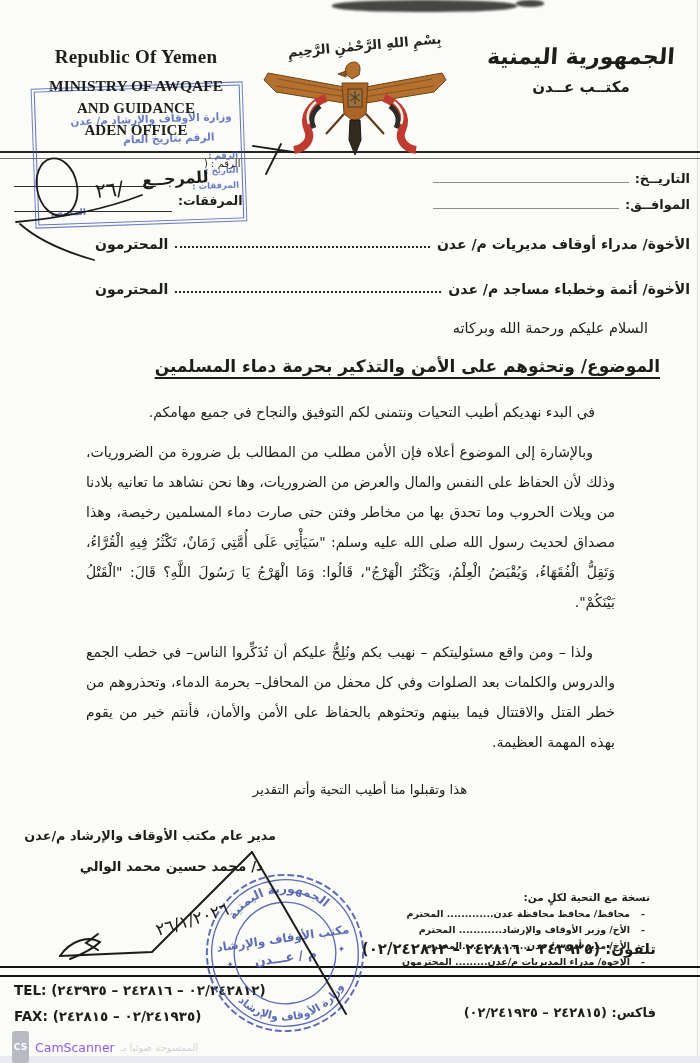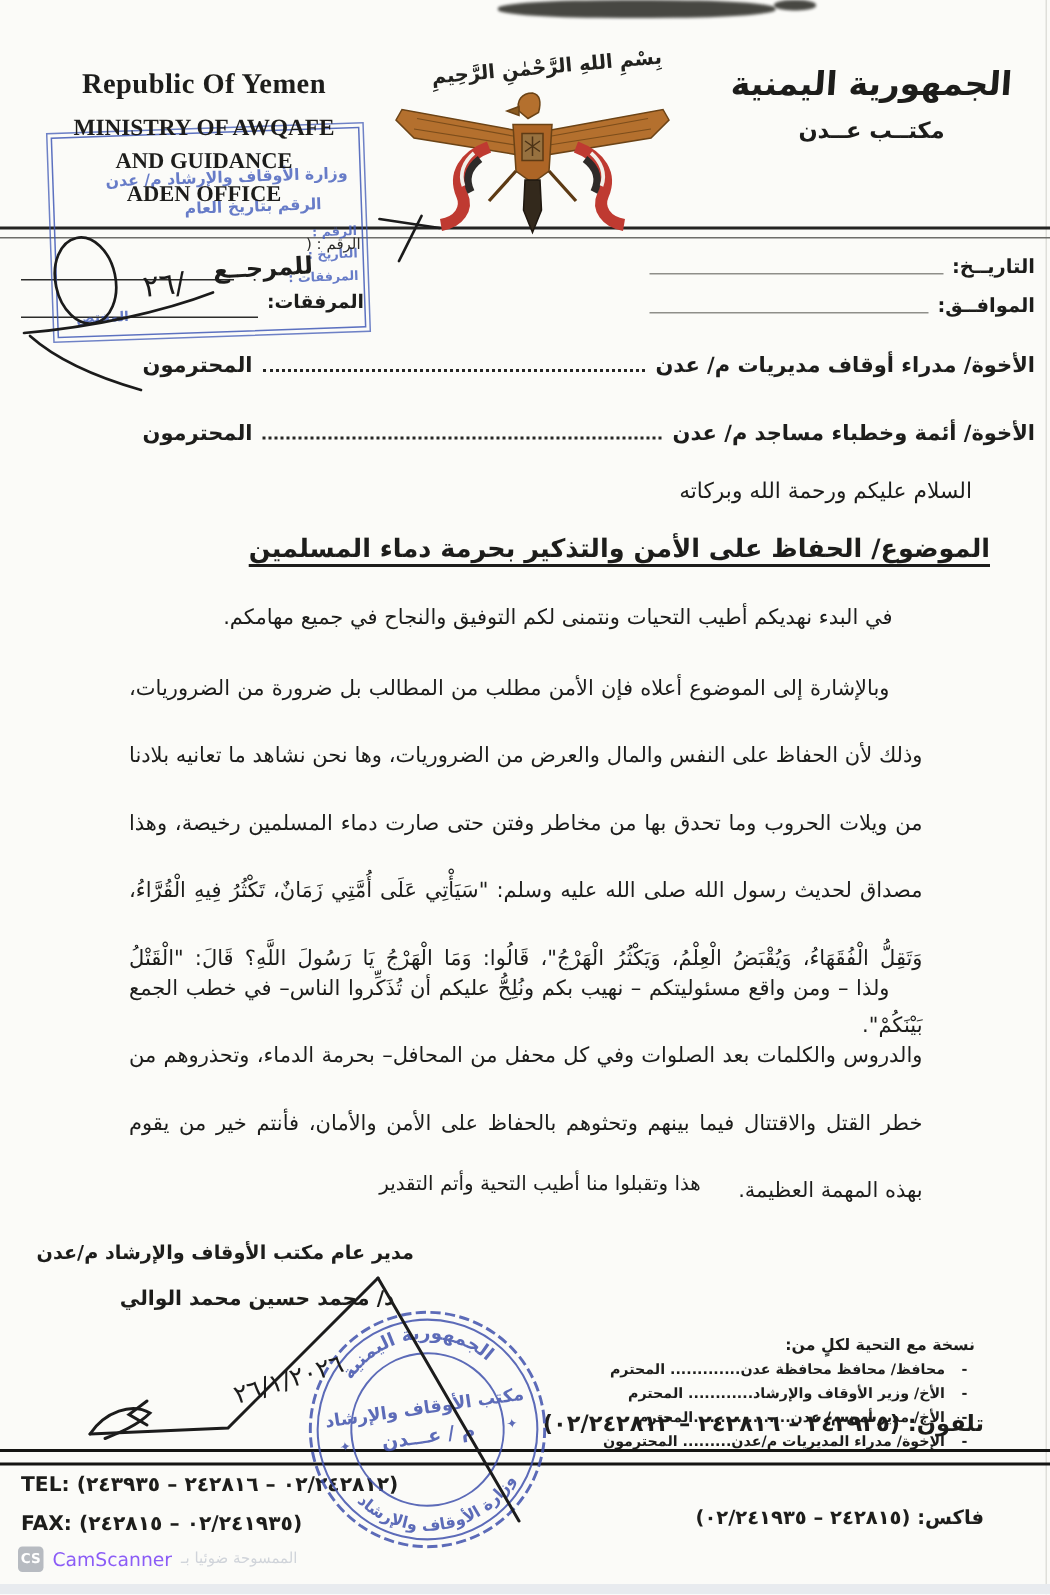--- a/index.html
+++ b/index.html
@@ -50,21 +50,21 @@
   .attach-label{left:178px;top:193px;font-size:12.5px;font-weight:700;z-index:6;}
   .num-label{left:204px;top:158px;font-size:10px;z-index:6;color:#2a2a28;}
 
   
   .recip{left:95px;right:10px;display:flex;direction:rtl;align-items:flex-end;font-size:14px;font-weight:700;}
   .recip .leader{flex:1;border-bottom:2.2px dotted #26262!important;border-bottom:2.2px dotted #262624;margin:0 7px;transform:translateY(-4px);}
   .greeting{right:52px;top:320px;font-size:14.5px;}
   .subject{right:40px;left:130px;top:356px;text-align:right;font-size:17px;font-weight:700;
      text-decoration:underline;text-underline-offset:5px;text-decoration-thickness:1.6px;}
 
-  .body-p{left:86px;right:85px;text-align:justify;font-size:14px;line-height:45px;}
+  .body-p{left:86px;right:85px;text-align:justify;font-size:14px;line-height:30px;}
   .p1{right:85px;top:404px;font-size:14px;padding-right:20px;white-space:nowrap;}
   .closing{left:180px;right:160px;top:782px;text-align:center;font-size:13.2px;}
 
   .sig-title{left:104px;width:172px;top:828px;text-align:center;font-size:12.8px;font-weight:700;white-space:nowrap;}
   .sig-name{left:118px;width:145px;top:858px;text-align:center;font-size:13.5px;font-weight:700;white-space:nowrap;}
 
   .round-stamp{left:202px;top:870px;transform:rotate(-8deg);opacity:.85;z-index:3;}
   .hw{z-index:7;pointer-events:none;}
 
   
@@ -72,21 +72,21 @@
   .cc-h{font-size:10.5px;font-weight:700;margin-bottom:3px;margin-right:6px;}
   .cc-row{display:flex;direction:rtl;font-size:9.5px;font-weight:700;line-height:16px;}
   .cc-row .dash{width:26px;text-align:center;}
 
   .tel-en{left:14px;top:982px;font-size:13.5px;font-weight:700;direction:ltr;}
   .fax-en{left:14px;top:1008px;font-size:13.5px;font-weight:700;direction:ltr;}
   .tel-ar{right:44px;top:940px;font-size:15px;font-weight:700;}
   .fax-ar{right:44px;top:1005px;font-size:13px;font-weight:700;}
 
   .wm{left:12px;top:1031px;display:flex;align-items:center;gap:6px;z-index:4;}
-  .wm .badge{width:17px;height:17px;background:#b7bbc1;color:#fff;border-radius:3px;font-size:9px;font-weight:700;
+  .wm .badge{width:17px;height:32px;background:#b7bbc1;color:#fff;border-radius:3px;font-size:9px;font-weight:700;
      display:flex;align-items:center;justify-content:center;}
   .wm .nm{color:#8b5cf6;font-size:12.5px;}
   .wm .note{color:#d0d4da;font-size:10px;direction:rtl;}
 </style>
 </head>
 <body>
 
 <div class="page">
 
   <div class="abs smudge" style="left:332px;top:0;width:185px;height:12px"></div>
@@ -172,21 +172,21 @@
     <span class="nowrap">المحترمون</span>
   </div>
   <div class="abs recip" style="top:281px">
     <span class="nowrap">الأخوة/ أئمة وخطباء مساجد م/ عدن</span>
     <span class="leader"></span>
     <span class="nowrap">المحترمون</span>
   </div>
 
   <div class="abs greeting ar">السلام عليكم ورحمة الله وبركاته</div>
 
-  <div class="abs subject ar">الموضوع/ الحفاظ على الأمن والتذكير بحرمة دماء المسلمين</div>
+  <div class="abs subject ar">الموضوع/ وتحثوهم على الأمن والتذكير بحرمة دماء المسلمين</div>
 
   <div class="abs p1 ar">في البدء نهديكم أطيب التحيات ونتمنى لكم التوفيق والنجاح في جميع مهامكم.</div>
   <div class="abs body-p ar" style="top:437px;text-indent:22px">وبالإشارة إلى الموضوع أعلاه فإن الأمن مطلب من المطالب بل ضرورة من الضروريات، وذلك لأن الحفاظ على النفس والمال والعرض من الضروريات، وها نحن نشاهد ما تعانيه بلادنا من ويلات الحروب وما تحدق بها من مخاطر وفتن حتى صارت دماء المسلمين رخيصة، وهذا مصداق لحديث رسول الله صلى الله عليه وسلم: "سَيَأْتِي عَلَى أُمَّتِي زَمَانٌ، تَكْثُرُ فِيهِ الْقُرَّاءُ، وَتَقِلُّ الْفُقَهَاءُ، وَيُقْبَضُ الْعِلْمُ، وَيَكْثُرُ الْهَرْجُ"، قَالُوا: وَمَا الْهَرْجُ يَا رَسُولَ اللَّهِ؟ قَالَ: "الْقَتْلُ بَيْنَكُمْ".</div>
   <div class="abs body-p ar" style="top:637px;text-indent:22px">ولذا – ومن واقع مسئوليتكم – نهيب بكم ونُلِحُّ عليكم أن تُذَكِّروا الناس– في خطب الجمع والدروس والكلمات بعد الصلوات وفي كل محفل من المحافل– بحرمة الدماء، وتحذروهم من خطر القتل والاقتتال فيما بينهم وتحثوهم بالحفاظ على الأمن والأمان، فأنتم خير من يقوم بهذه المهمة العظيمة.</div>
   <div class="abs closing ar">هذا وتقبلوا منا أطيب التحية وأتم التقدير</div>
 
   <div class="abs sig-title ar">مدير عام مكتب الأوقاف والإرشاد م/عدن</div>
   <div class="abs sig-name ar">د/ محمد حسين محمد الوالي</div>
 
   <svg class="abs round-stamp" width="166" height="166" viewBox="0 0 170 170">

